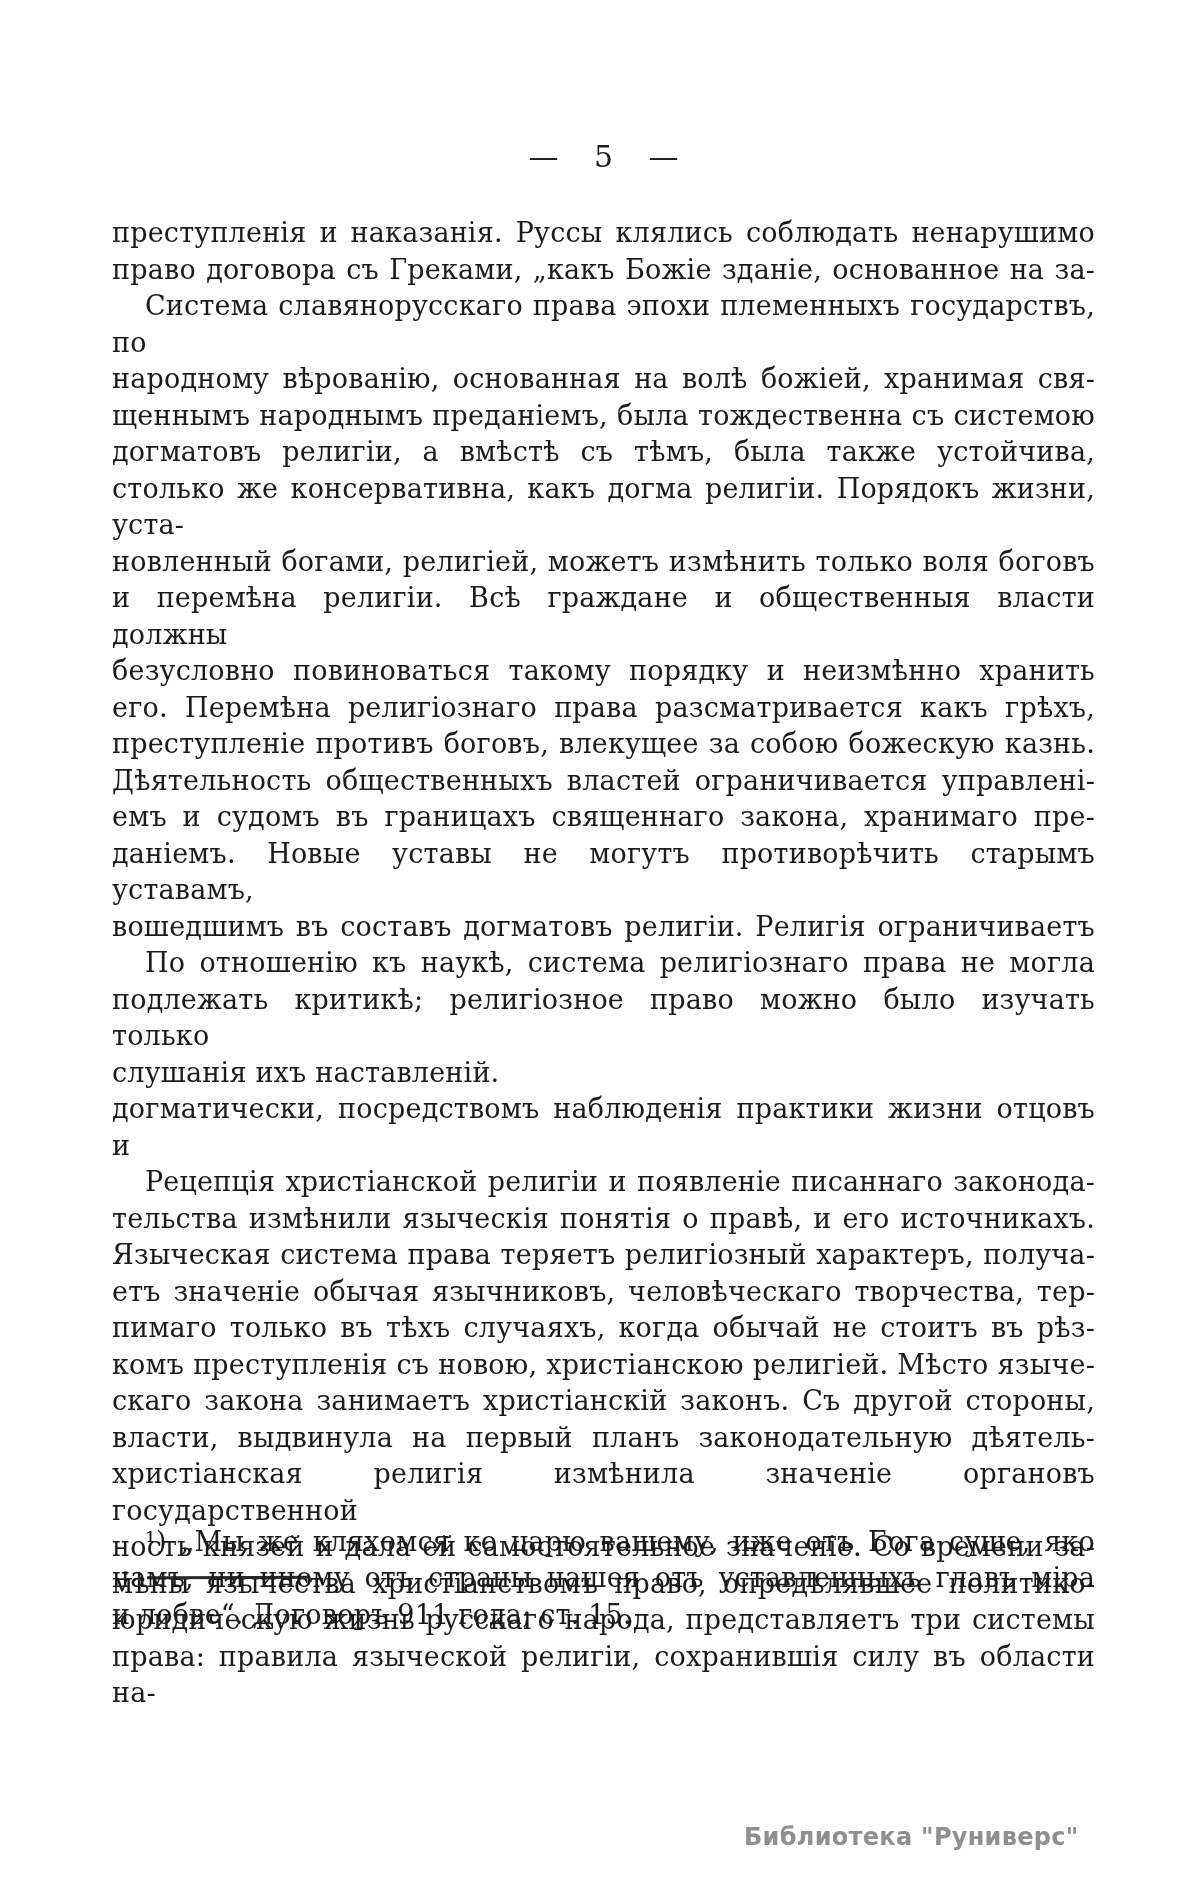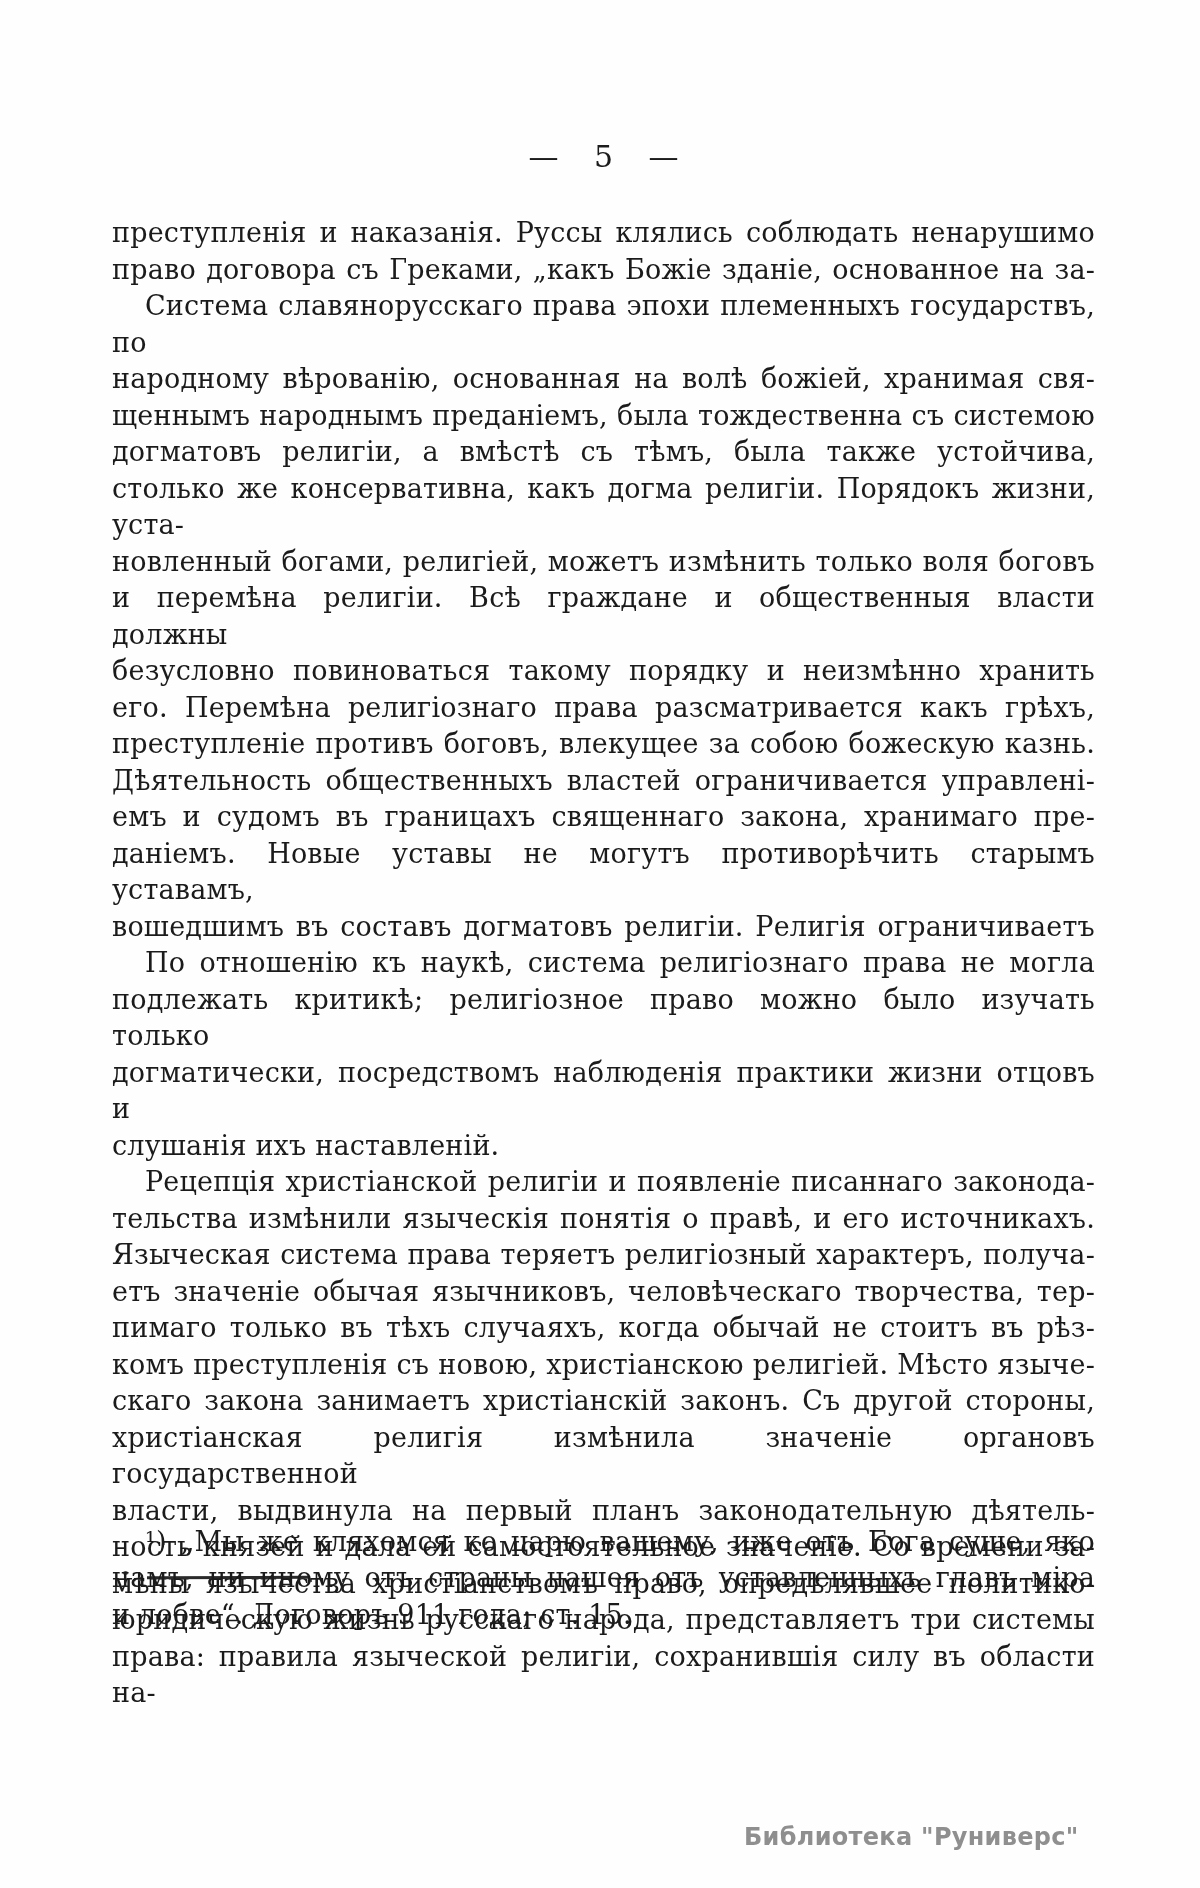--- a/index.html
+++ b/index.html
@@ -82,31 +82,31 @@
       <div class="line"><span class="rg">и перемѣна религіи. Всѣ граждане и общественныя власти должны</span></div>
       <div class="line"><span class="rg">безусловно повиноваться такому порядку и неизмѣнно хранить</span></div>
       <div class="line"><span class="rg">его. Перемѣна религіознаго права разсматривается какъ грѣхъ,</span></div>
       <div class="line"><span class="rg">преступленіе противъ боговъ, влекущее за собою божескую казнь.</span></div>
       <div class="line"><span class="rg">Дѣятельность общественныхъ властей ограничивается управлені-</span></div>
       <div class="line"><span class="rg">емъ и судомъ въ границахъ священнаго закона, хранимаго пре-</span></div>
       <div class="line"><span class="rg">даніемъ. Новые уставы не могутъ противорѣчить старымъ уставамъ,</span></div>
       <div class="line"><span class="rg">вошедшимъ въ составъ догматовъ религіи. Религія ограничиваетъ</span></div>
       <div class="line indent"><span class="rg">По отношенію къ наукѣ, </span><span class="it">система религіознаго права не могла</span></div>
       <div class="line"><span class="it">подлежать критикѣ;</span><span class="rg"> религіозное право можно было изучать только</span></div>
+      <div class="line last"><span class="rg">слушанія ихъ наставленій.</span></div>
       <div class="line"><span class="it">догматически,</span><span class="rg"> посредствомъ наблюденія практики жизни отцовъ и</span></div>
-      <div class="line last"><span class="rg">слушанія ихъ наставленій.</span></div>
       <div class="line indent"><span class="it">Рецепція христіанской религіи и появленіе писаннаго законода-</span></div>
       <div class="line"><span class="it">тельства измѣнили языческія понятія о правѣ, и его источникахъ.</span></div>
       <div class="line"><span class="rg">Языческая система права теряетъ религіозный характеръ, получа-</span></div>
       <div class="line"><span class="rg">етъ значеніе обычая язычниковъ, человѣческаго творчества, тер-</span></div>
       <div class="line"><span class="rg">пимаго только въ тѣхъ случаяхъ, когда обычай не стоитъ въ рѣз-</span></div>
       <div class="line"><span class="rg">комъ преступленія съ новою, христіанскою религіей. </span><span class="it">Мѣсто языче-</span></div>
       <div class="line"><span class="it">скаго закона занимаетъ христіанскій законъ.</span><span class="rg"> Съ другой стороны,</span></div>
+      <div class="line"><span class="rg">власти, выдвинула на первый планъ законодательную дѣятель-</span></div>
       <div class="line"><span class="rg">христіанская религія измѣнила значеніе органовъ государственной</span></div>
-      <div class="line"><span class="rg">власти, выдвинула на первый планъ законодательную дѣятель-</span></div>
       <div class="line"><span class="rg">ность князей и дала ей самостоятельное значеніе. Со времени за-</span></div>
       <div class="line"><span class="rg">мѣны язычества христіанствомъ право, опредѣлявшее политико-</span></div>
       <div class="line"><span class="rg">юридическую жизнь русскаго народа, представляетъ </span><span class="it">три системы</span></div>
       <div class="line"><span class="it">права: правила языческой религіи,</span><span class="rg"> сохранившія силу въ области на-</span></div>
     </div>
 
   <span class="fn-dot d1"></span>
   <span class="fn-dot d2"></span>
   <div class="fn-sep"></div>
 

